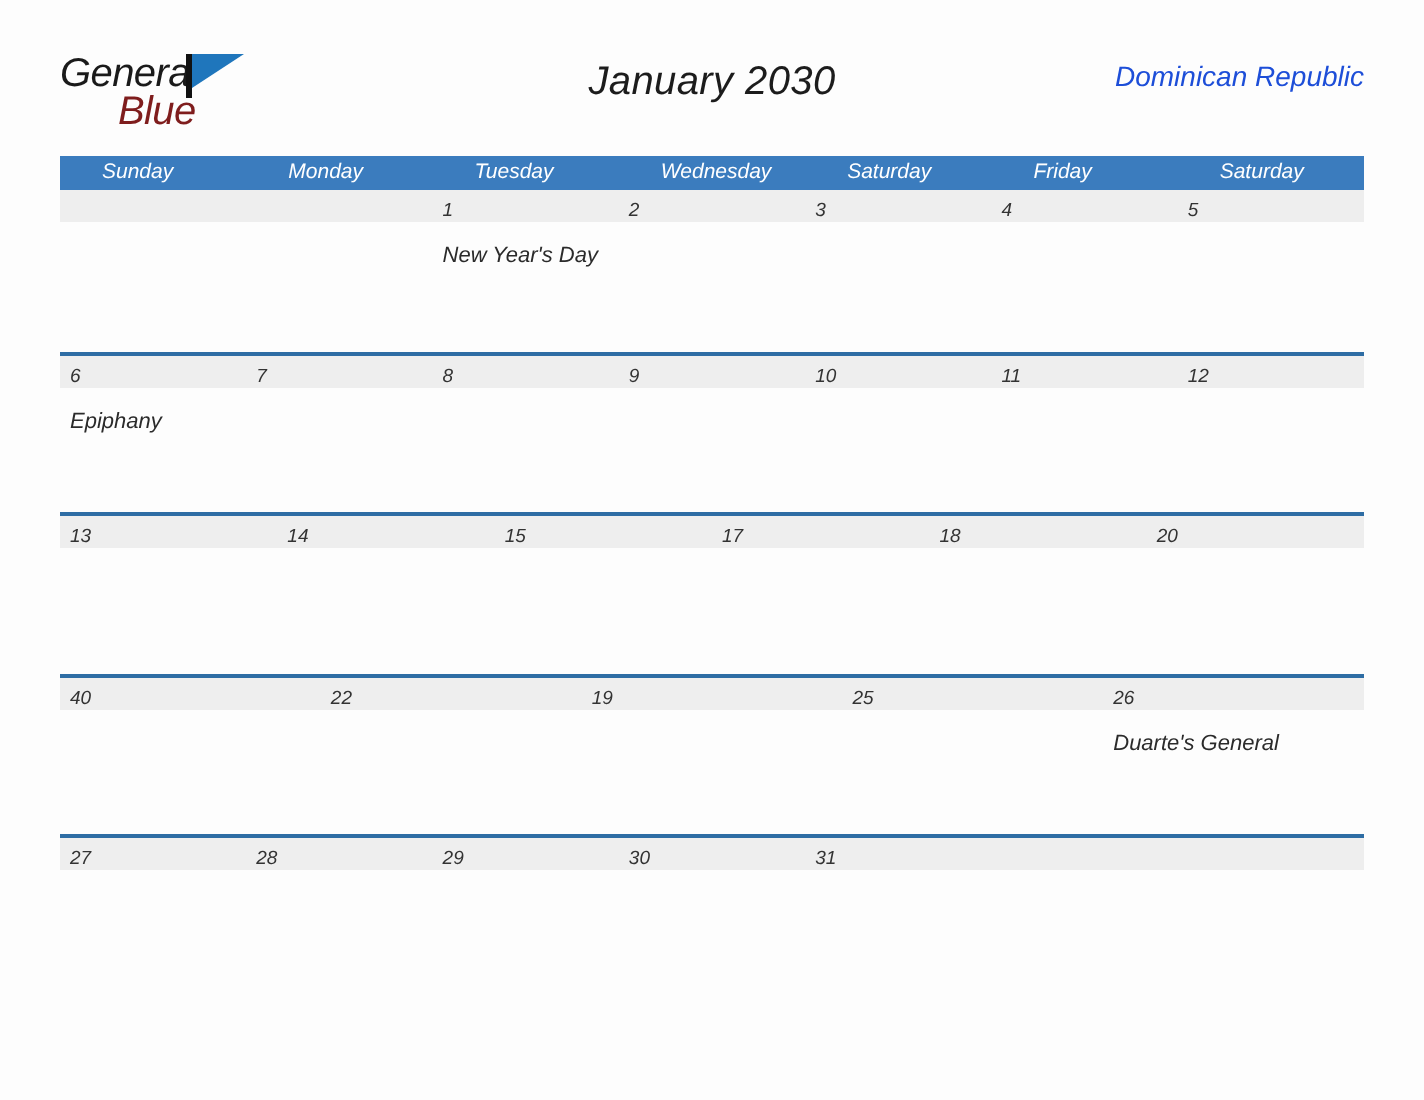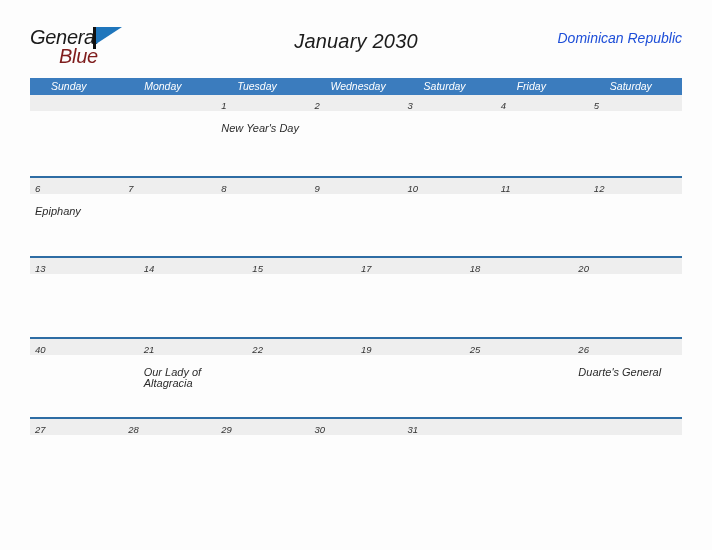--- a/index.html
+++ b/index.html
@@ -264,24 +264,20 @@
           </div>
           <div class="day">
             <div class="day-num-band"><span class="day-num">20</span></div>
           </div>
         </div>
         <div class="week">
           <div class="day">
             <div class="day-num-band"><span class="day-num">40</span></div>
           </div>
           <div class="day">
-            <div class="day-num-band"><span class="day-num">21</span></div>
-            <div class="day-event">Our Lady of Altagracia</div>
-          </div>
-          <div class="day">
             <div class="day-num-band"><span class="day-num">22</span></div>
           </div>
           <div class="day">
             <div class="day-num-band"><span class="day-num">19</span></div>
           </div>
           <div class="day">
             <div class="day-num-band"><span class="day-num">25</span></div>
           </div>
           <div class="day">
             <div class="day-num-band"><span class="day-num">26</span></div>

